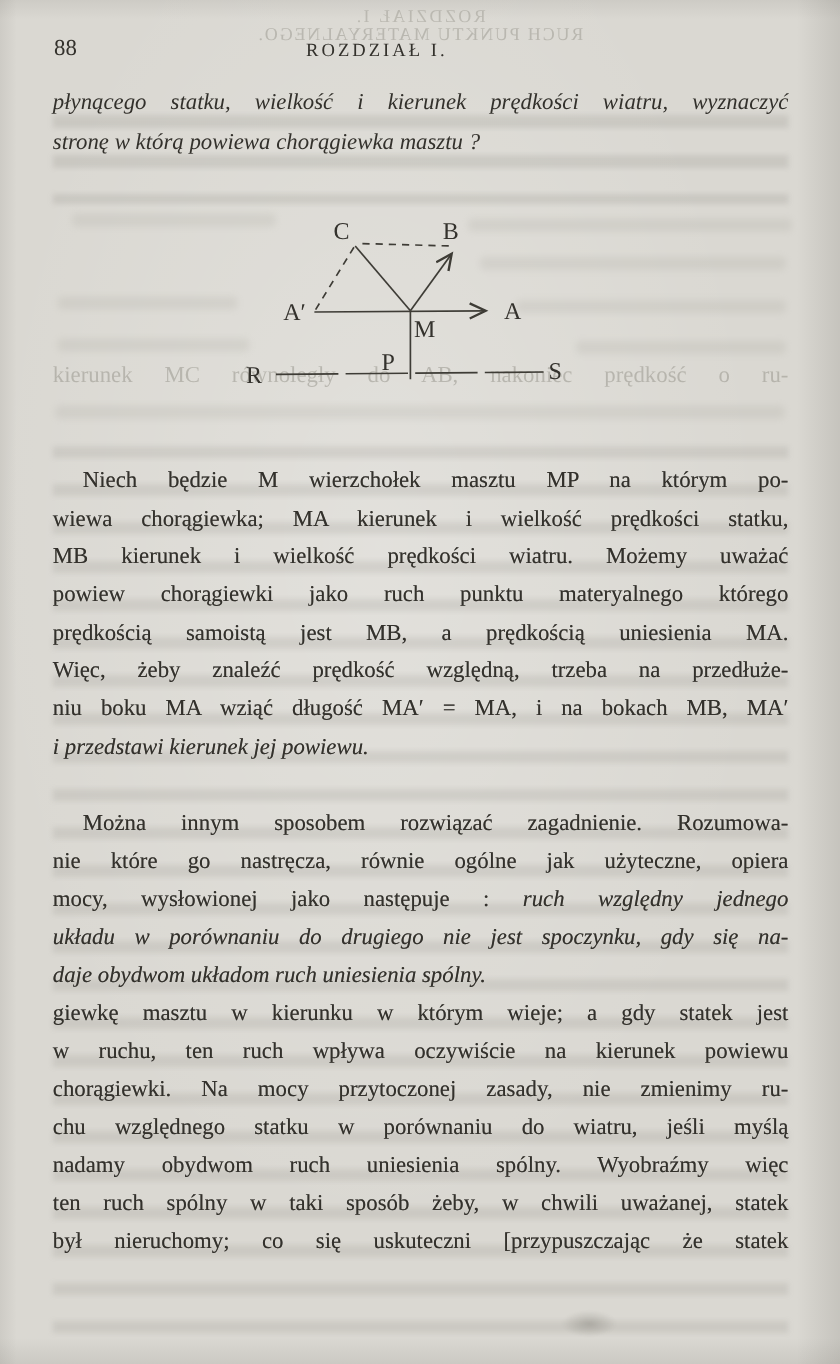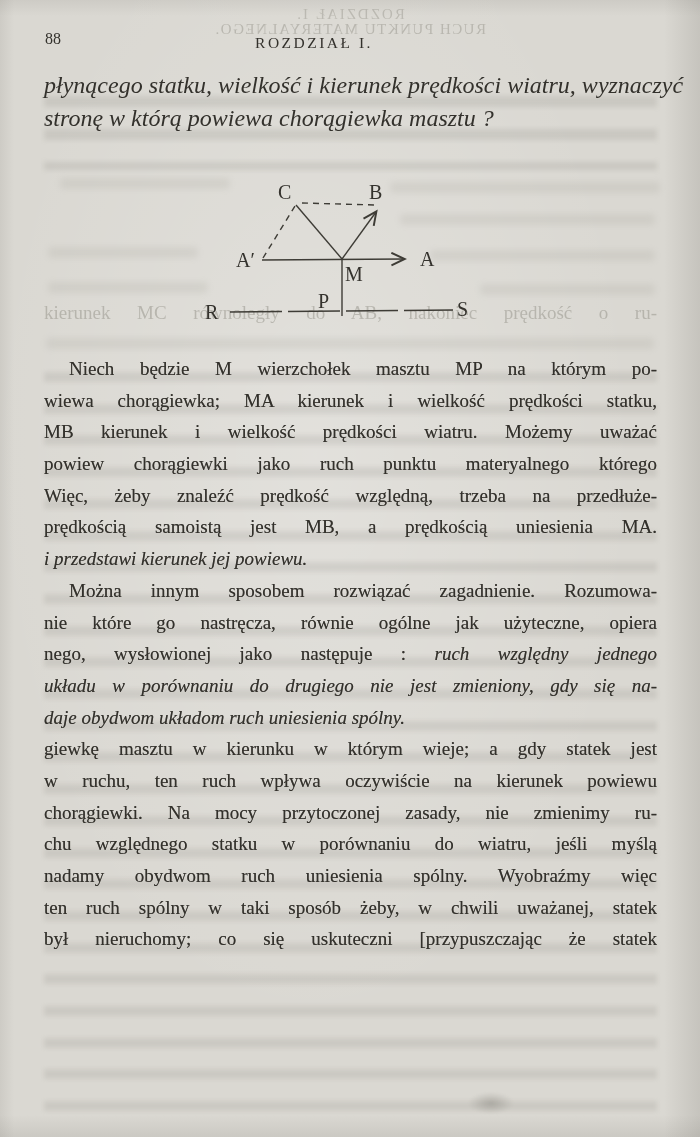--- a/index.html
+++ b/index.html
@@ -28,32 +28,32 @@
     background:repeating-linear-gradient(180deg, rgba(125,122,114,0.15) 0 10px, rgba(125,122,114,0) 10px 31.7px);
     filter:blur(2.2px);pointer-events:none;
   }
   .q-ghost{
     position:absolute;top:96px;left:44px;width:613px;height:74px;
     background:repeating-linear-gradient(180deg, rgba(125,122,114,0.17) 0 11px, rgba(125,122,114,0) 11px 33px);
     filter:blur(2.4px);pointer-events:none;
   }
   .smudge{position:absolute;top:1092px;left:468px;width:46px;height:22px;background:radial-gradient(ellipse, rgba(110,108,100,0.35), rgba(110,108,100,0) 70%);filter:blur(1px);}
   
-  .pagenum{position:absolute;top:30px;left:45px;font-size:16px;}
+  .pagenum{position:absolute;top:30px;left:45px;font-size:19px;}
   .chapter{position:absolute;top:34px;left:0;width:628px;text-align:center;font-size:15.5px;letter-spacing:2.5px;}
-  .question{position:absolute;top:69px;left:44px;width:613px;font-style:italic;font-size:24px;line-height:33px;}
+  .question{position:absolute;top:69px;left:44px;width:613px;font-style:italic;font-size:19px;line-height:33px;}
   .q1{text-align:justify;text-align-last:justify;white-space:nowrap;}
   .q2{text-align:left;}
   .figure{position:absolute;top:160px;left:0;width:700px;height:172px;}
   .figure svg{display:block;}
   .body-text{position:absolute;top:353px;left:44px;width:613px;font-size:19px;line-height:31.7px;}
   .ln{text-align:justify;text-align-last:justify;height:31.7px;overflow:visible;white-space:nowrap;
       text-shadow:0 0 .4px rgba(51,49,44,0.55);}
   .ln.end{text-align-last:left;font-style:italic;}
-  .ln.ind{text-indent:25px;}
+  .ln.ind{text-indent:25px;margin-top:32px;}
   .it{font-style:italic;}
   svg text{font-family:"Liberation Serif","DejaVu Serif",serif;font-size:20px;fill:#34322d;}
 </style>
 </head>
 <body>
 
 <div class="page">
 
   <div class="ghost ghost-top1 mirror">ROZDZIAŁ I.</div>
   <div class="ghost ghost-top2 mirror">RUCH PUNKTU MATERYALNEGO.</div>
@@ -111,29 +111,30 @@
       <text x="457" y="156">S</text>
     </svg>
   </div>
 
   <div class="body-text">
     <div>
       <div class="ln ind">Niech będzie M wierzchołek masztu MP na którym po-</div>
       <div class="ln">wiewa chorągiewka; MA kierunek i wielkość prędkości statku,</div>
       <div class="ln">MB kierunek i wielkość prędkości wiatru. Możemy uważać</div>
       <div class="ln">powiew chorągiewki jako ruch punktu materyalnego którego</div>
+      <div class="ln">prędkością samoistą jest MB, a prędkością uniesienia MA.</div>
       <div class="ln">Więc, żeby znaleźć prędkość względną, trzeba na przedłuże-</div>
-      <div class="ln">prędkością samoistą jest MB, a prędkością uniesienia MA.</div>
+      <div class="ln">niu boku MA wziąć długość MA′ = MA, i na bokach MB, MA′</div>
       <div class="ln end">i przedstawi kierunek jej powiewu.</div>
     </div>
     <div>
       <div class="ln ind">Można innym sposobem rozwiązać zagadnienie. Rozumowa-</div>
       <div class="ln">nie które go nastręcza, równie ogólne jak użyteczne, opiera</div>
-      <div class="ln"><span>nego, wysłowionej jako następuje : </span><span class="it">ruch względny jednego</span></div>
-      <div class="ln it">układu w porównaniu do drugiego nie jest zmieniony, gdy się na-</div>
+      <div class="ln"><span>mocy, wysłowionej jako następuje : </span><span class="it">ruch względny jednego</span></div>
+      <div class="ln it">układu w porównaniu do drugiego nie jest spoczynku, gdy się na-</div>
       <div class="ln it end">daje obydwom układom ruch uniesienia spólny.</div>
     </div>
     <div>
       <div class="ln">giewkę masztu w kierunku w którym wieje; a gdy statek jest</div>
       <div class="ln">w ruchu, ten ruch wpływa oczywiście na kierunek powiewu</div>
       <div class="ln">chorągiewki. Na mocy przytoczonej zasady, nie zmienimy ru-</div>
       <div class="ln">chu względnego statku w porównaniu do wiatru, jeśli myślą</div>
       <div class="ln">nadamy obydwom ruch uniesienia spólny. Wyobraźmy więc</div>
       <div class="ln">ten ruch spólny w taki sposób żeby, w chwili uważanej, statek</div>
       <div class="ln">był nieruchomy; co się uskuteczni [przypuszczając że statek</div>

